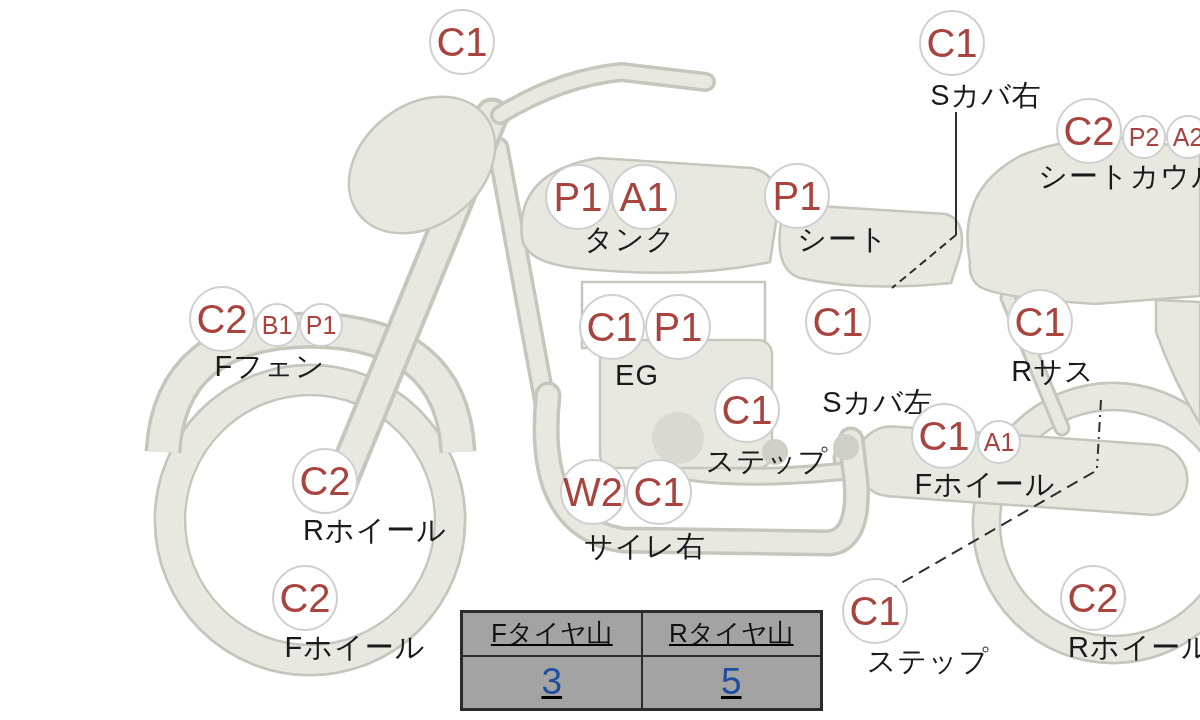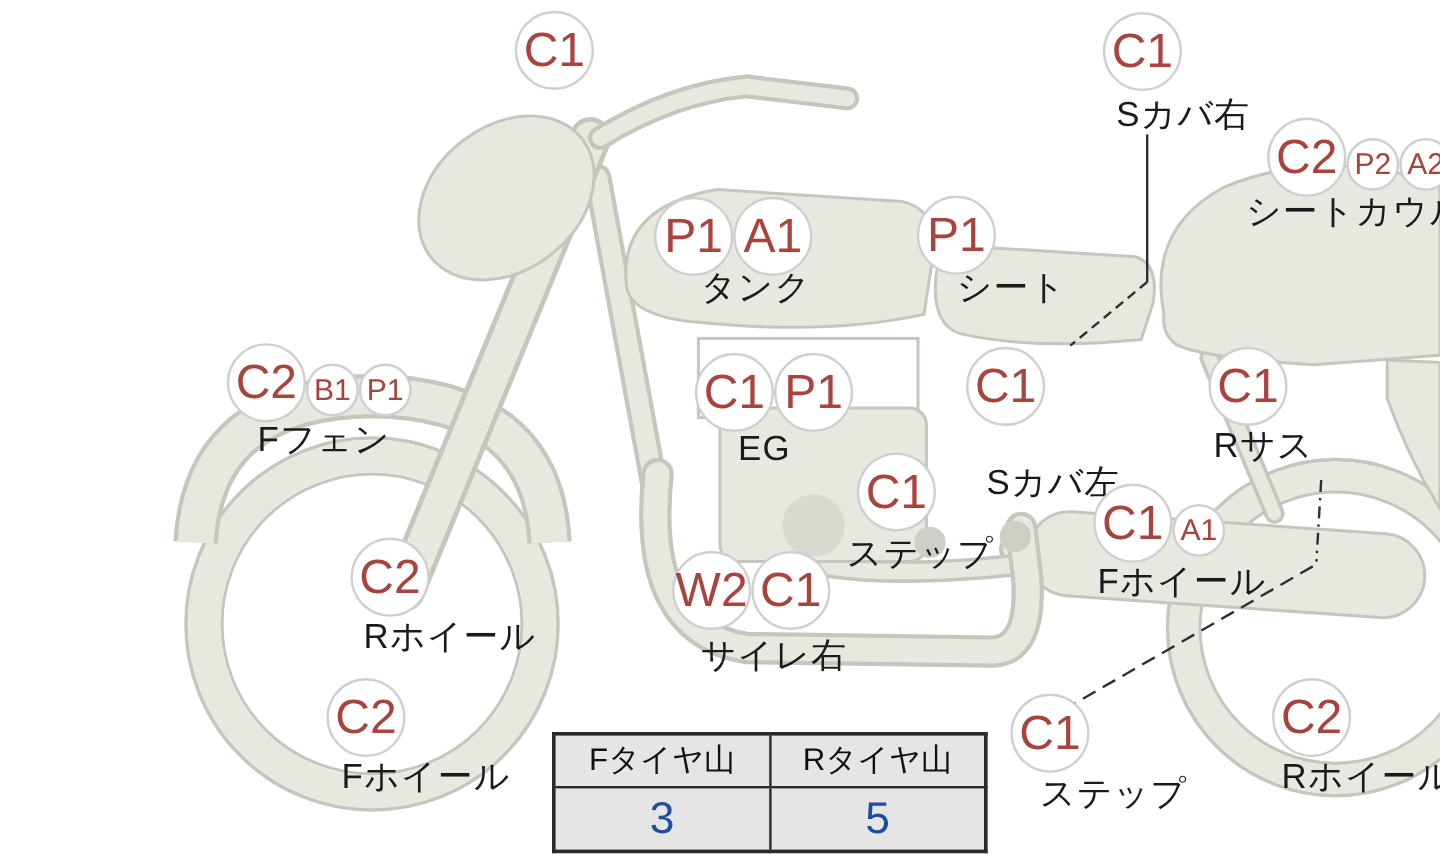--- a/index.html
+++ b/index.html
@@ -49,21 +49,22 @@
     font-size: 29px;
     color: var(--ink);
     white-space: nowrap;
     letter-spacing: 1px;
   }
   
   .tire-table {
     position: absolute; left: 460px; top: 610px;
     border-collapse: collapse;
     border: 3px solid #2b2b2b;
-    background: #e5e5e5;
+    background: #a3a3a3;
+    text-decoration: underline;
   }
   .tire-table th, .tire-table td {
     border: 2px solid #2b2b2b;
     width: 180px;
     text-align: center;
     padding: 0;
   }
   .tire-table th { height: 44px; font-size: 26px; font-weight: normal; color: #111111; }
   .tire-table td { height: 54px; font-size: 37px; color: var(--value-blue); }
 </style>

